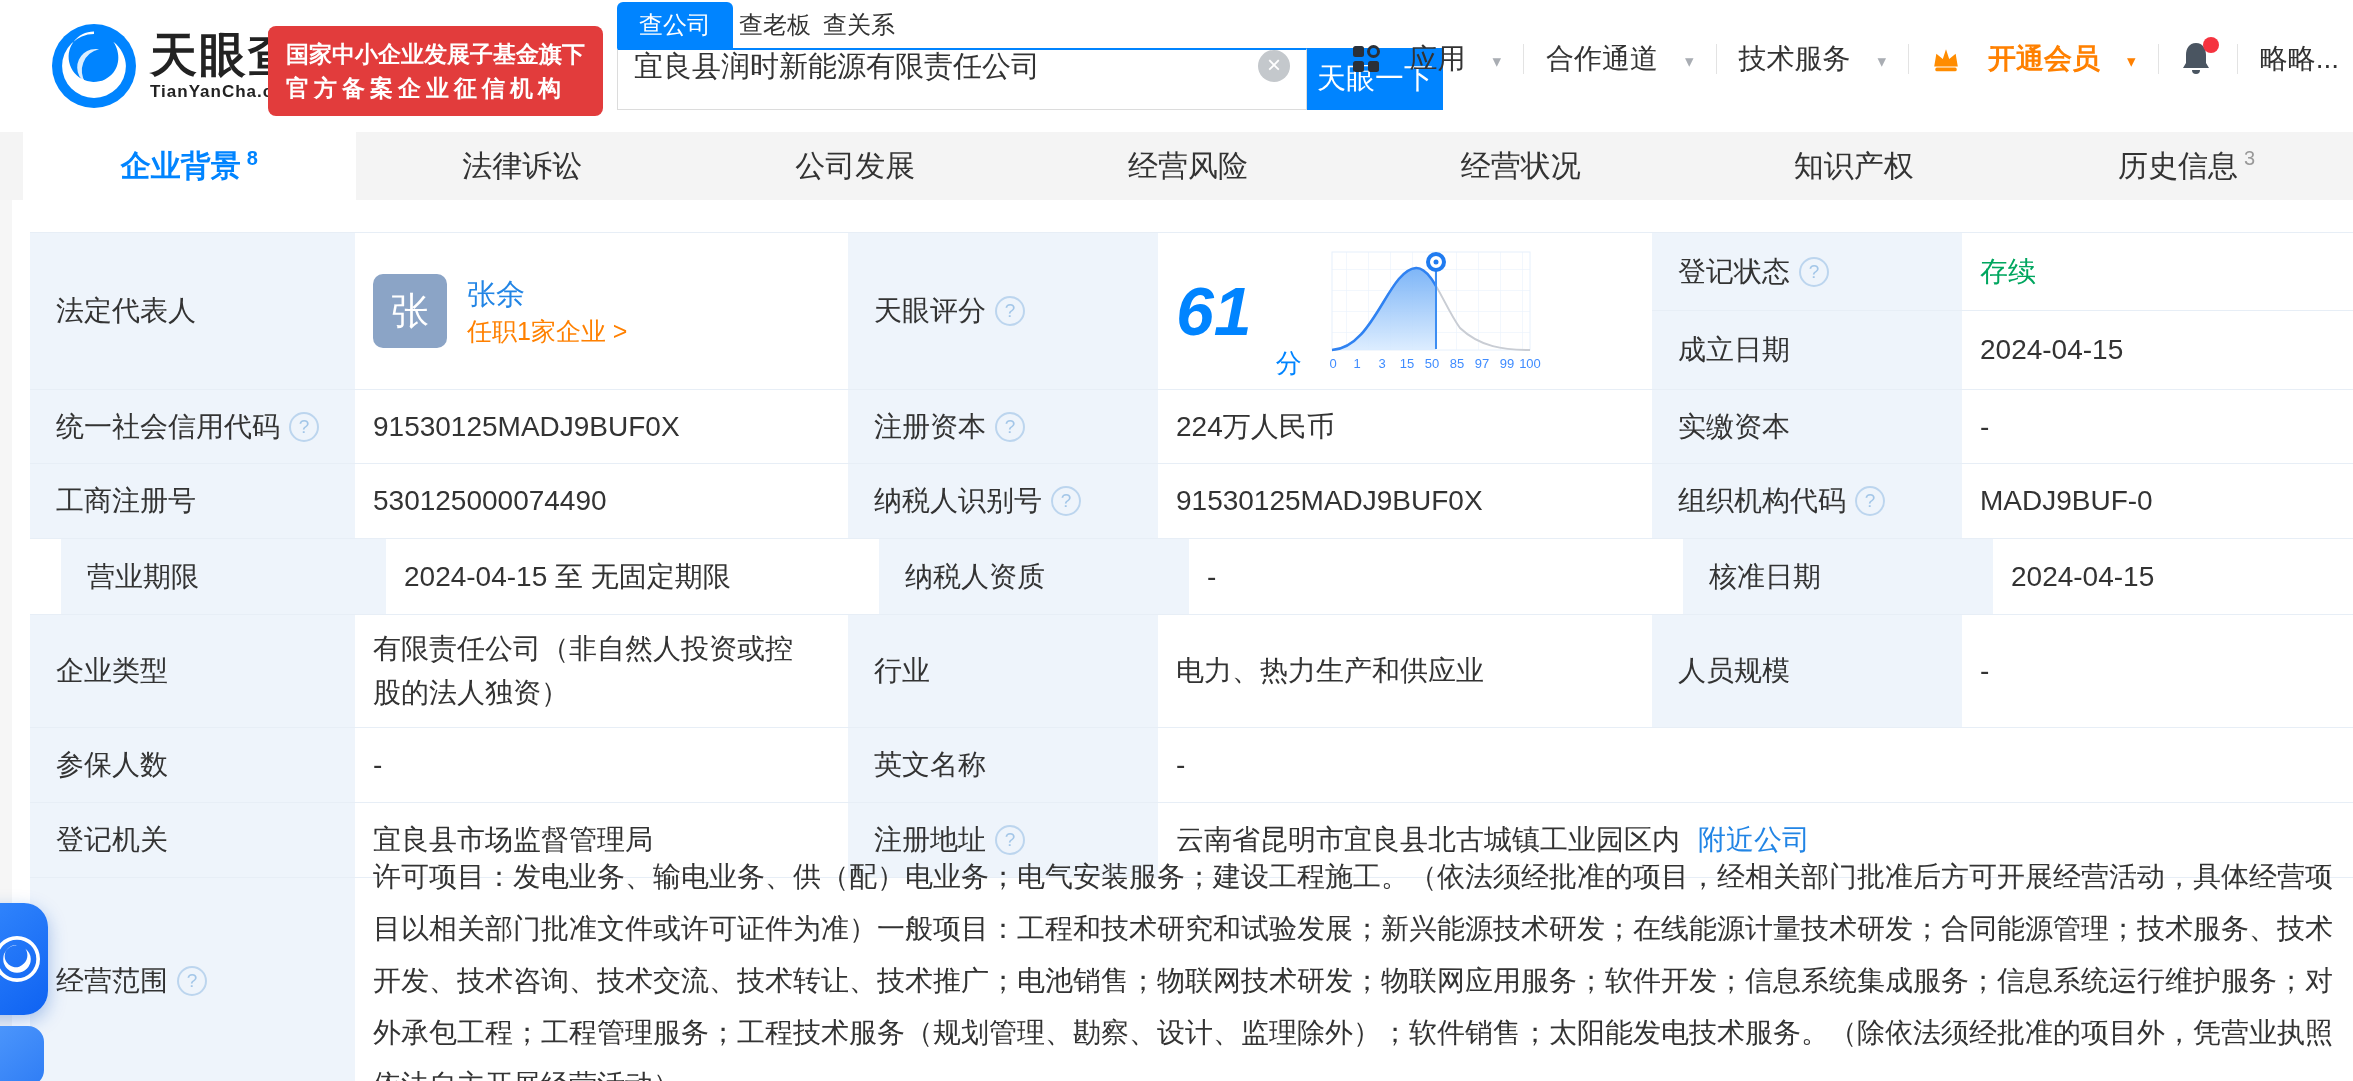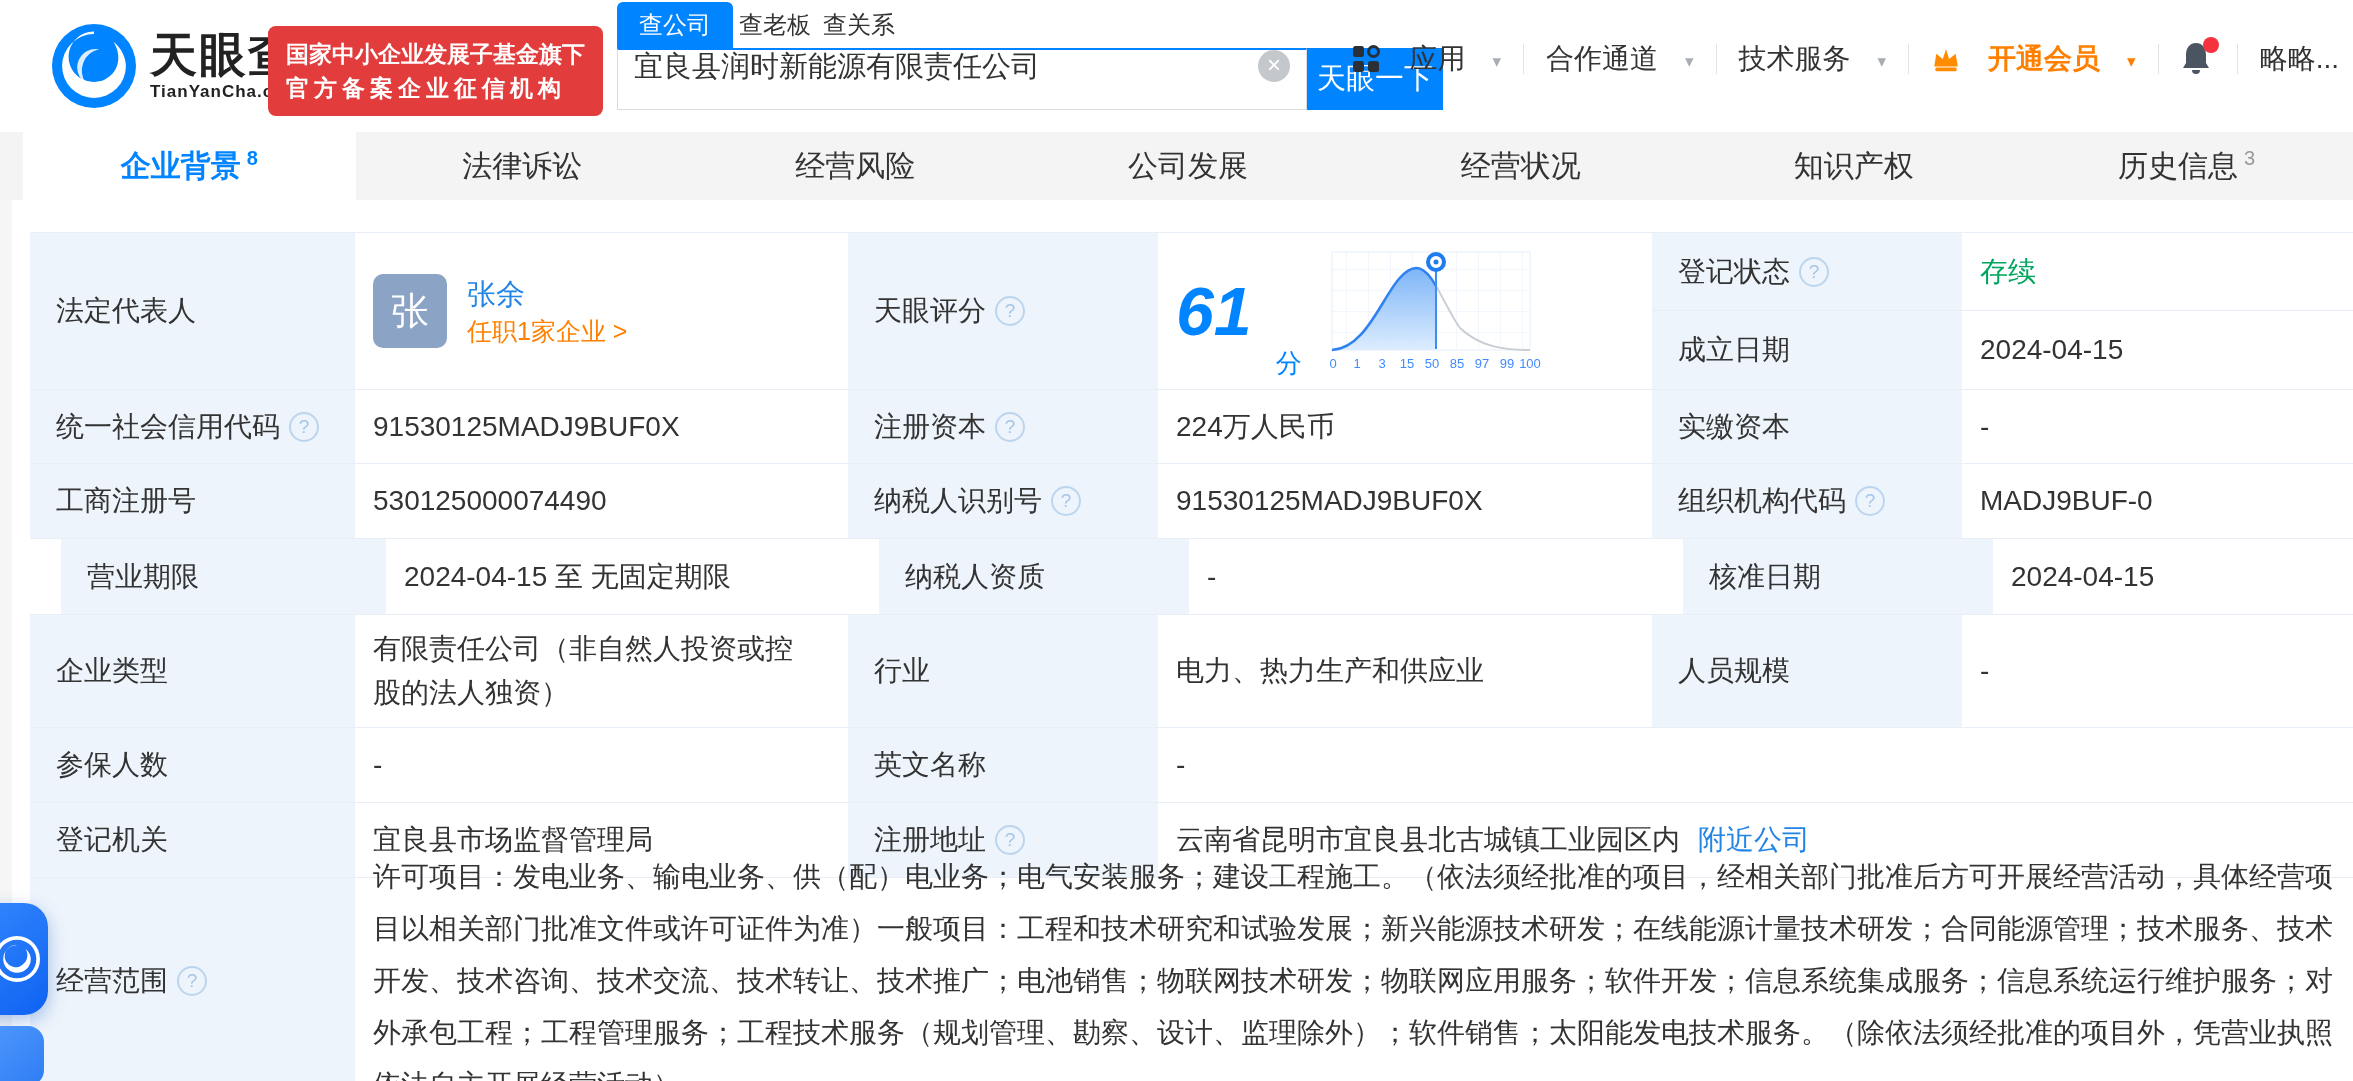--- a/index.html
+++ b/index.html
@@ -171,24 +171,24 @@
 
   <div class="tabbar">
     <div class="tab active">
       <span>企业背景</span>
       <span class="cnt">8</span>
     </div>
     <div class="tab">
       <span>法律诉讼</span>
     </div>
     <div class="tab">
+      <span>公司发展</span>
+    </div>
+    <div class="tab">
       <span>经营风险</span>
-    </div>
-    <div class="tab">
-      <span>公司发展</span>
     </div>
     <div class="tab">
       <span>经营状况</span>
     </div>
     <div class="tab">
       <span>知识产权</span>
     </div>
     <div class="tab">
       <span>历史信息</span>
       <span class="cnt">3</span>

